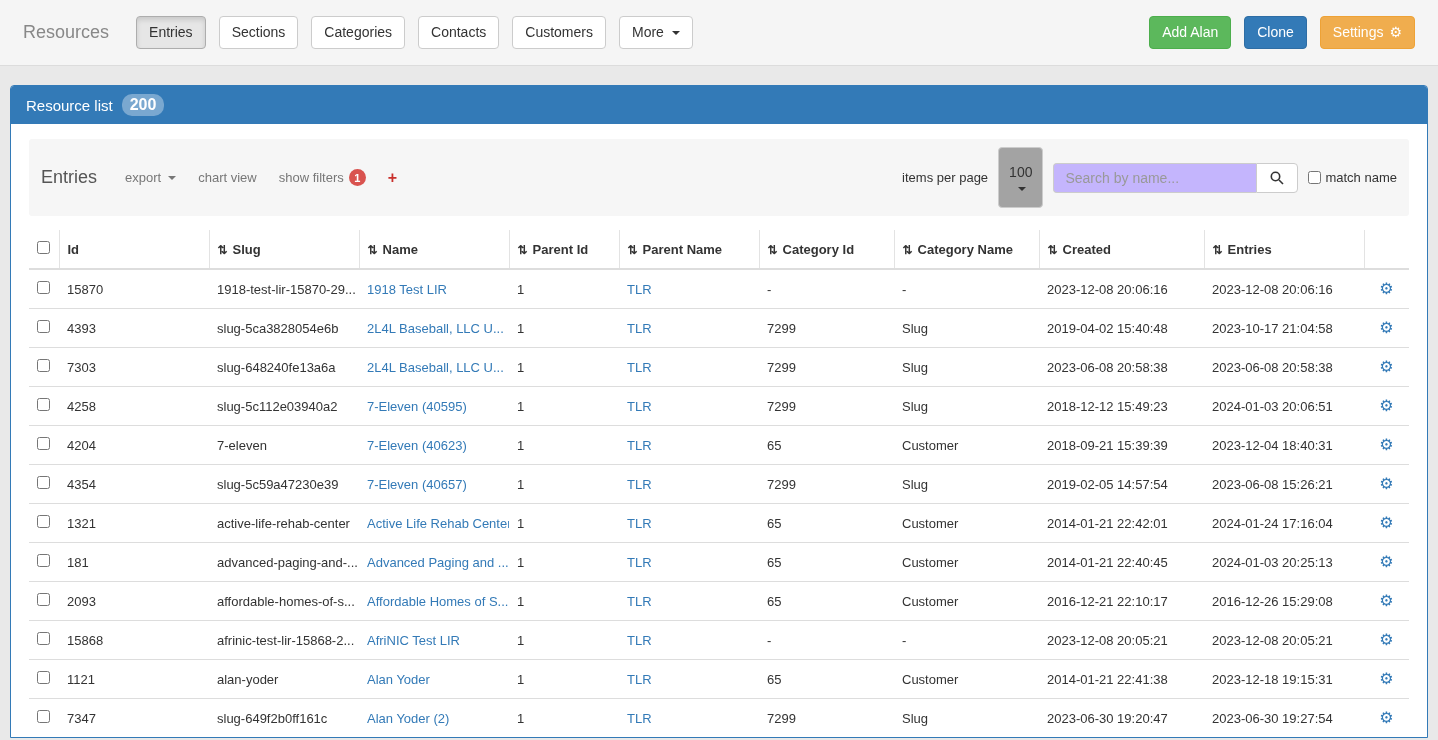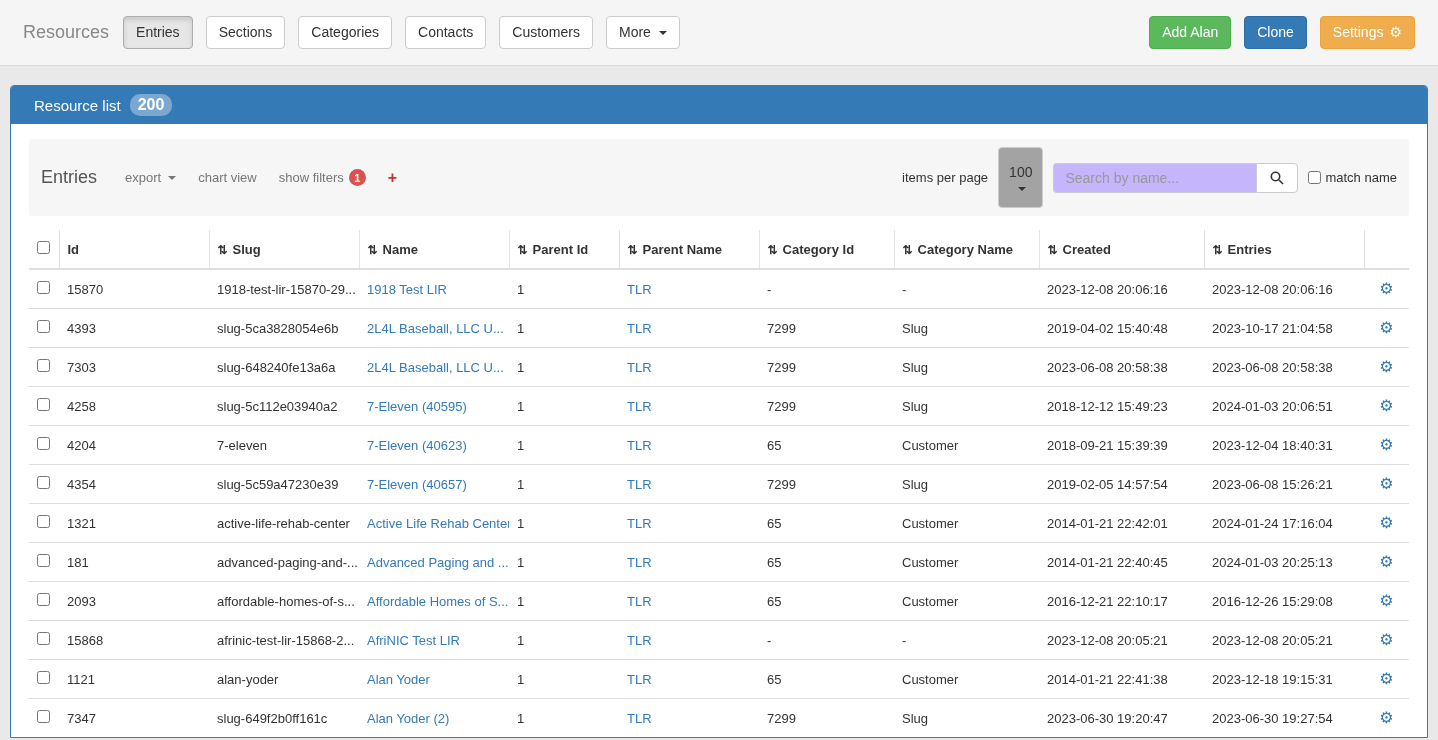--- a/index.html
+++ b/index.html
@@ -5,21 +5,21 @@
   :root{
     --primary:#337ab7; --success:#5cb85c; --warning:#f0ad4e; --danger:#d9534f; --link:#337ab7;
   }
   html,body{height:100%;overflow:hidden;}
   body{
     margin:0; background:#e9e9e9; color:#333;
     font-family:"Liberation Sans", sans-serif; font-size:13px;
   }
   
   .topbar{
-    display:flex; align-items:center; 
+    display:flex; align-items:center; gap:13px;
     background:#f5f5f5; border-bottom:1px solid #dcdcdc;
     height:66px; padding:0 23px; box-sizing:border-box;
   }
   .page-title{font-size:18px; color:#888; margin-right:14px;}
   .tab-group{display:flex; gap:13px;}
   .btn{
     font-family:inherit; font-size:14px; line-height:1.42;
     padding:6px 12px; border-radius:4px; border:1px solid #ccc;
     background:#fff; color:#333; cursor:pointer; display:inline-flex; align-items:center; gap:6px;
   }
@@ -33,21 +33,21 @@
     border-left:4px solid transparent; border-right:4px solid transparent;
     border-top:4px solid currentColor; margin-left:2px;
   }
   
   .panel{
     margin:19px 10px 0; background:#fff;
     border:1px solid var(--primary); border-radius:4px 4px 0 0;
   }
   .panel-header{
     background:var(--primary); color:#fff;
-    padding:8px 23px; font-size:15px; font-weight:500;
+    padding:8px 15px; font-size:15px; font-weight:500;
     display:flex; align-items:center; gap:9px;
     border-radius:3px 3px 0 0;
   }
   .count-badge{
     background:rgba(255,255,255,.35); color:#fff;
     border-radius:10px; padding:2px 8px; font-size:16px; font-weight:bold;
   }
   .panel-body{padding:15px 18px 0;}
   
   .controls-row{

